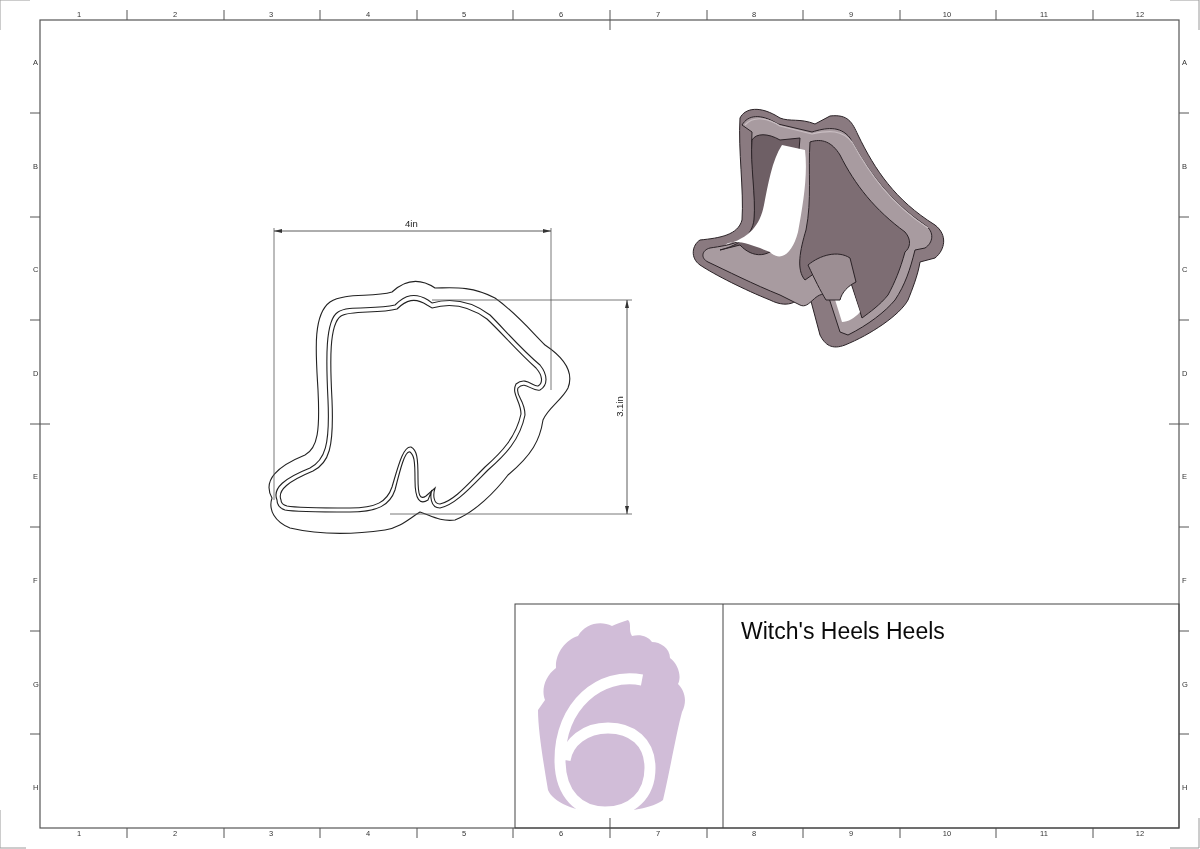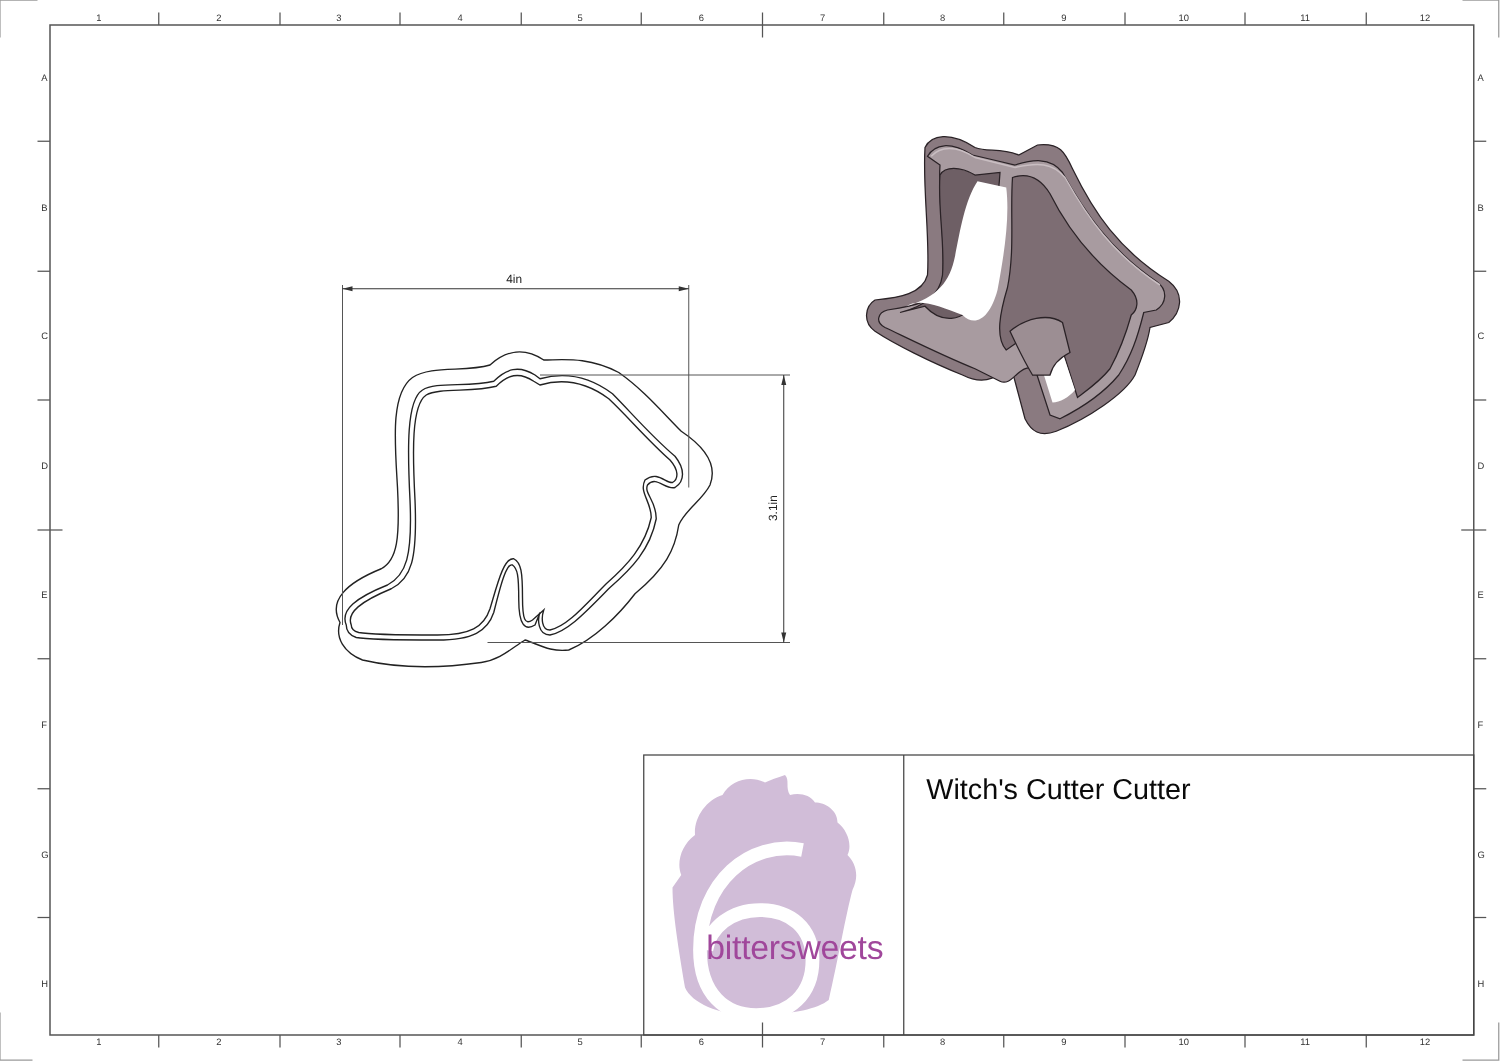--- a/index.html
+++ b/index.html
@@ -150,15 +150,14 @@
   <span class="row-label" style="left:1182px; top:269px;">C</span>
   <span class="row-label" style="left:1182px; top:373px;">D</span>
   <span class="row-label" style="left:1182px; top:476px;">E</span>
   <span class="row-label" style="left:1182px; top:580px;">F</span>
   <span class="row-label" style="left:1182px; top:684px;">G</span>
   <span class="row-label" style="left:1182px; top:787px;">H</span>
 
   <span class="dim" style="left:405px; top:218px;">4in</span>
   <span class="dim dim-v" style="left:609px; top:401px;">3.1in</span>
 
-  <span class="title">Witch's Cutter Cutter</span>
-  <span class="brand">bittersweets</span>
+  <span class="title">Witch's Heels Heels</span>
 </div>
 
 </body></html>

